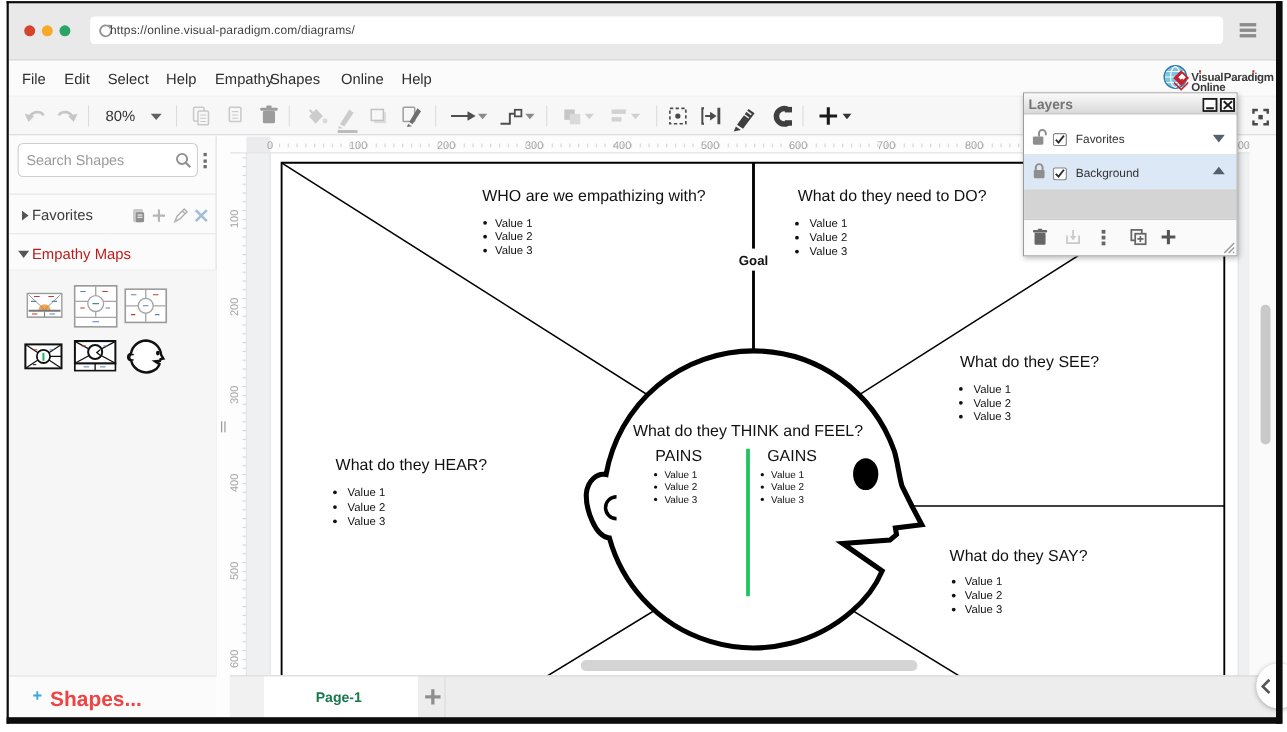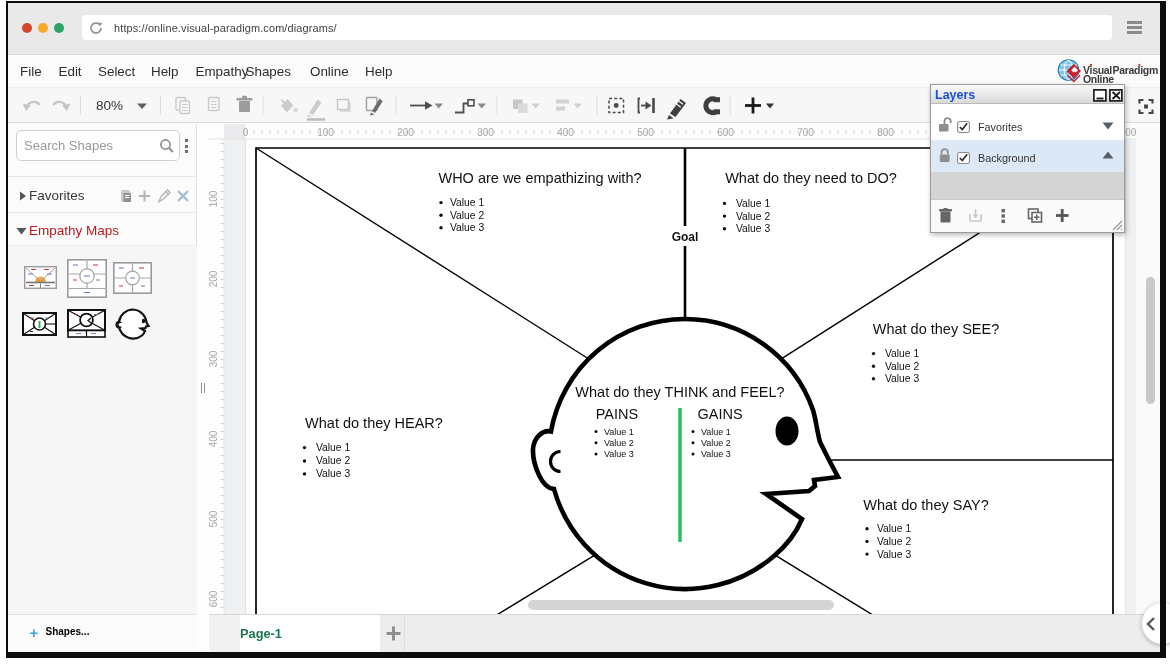--- a/index.html
+++ b/index.html
@@ -16,21 +16,21 @@
 
 <div class="ab" style="left:8px;top:3px;width:1152px;height:52px;background:#e9e9e9;border-bottom:1px solid #d5d8d6"></div>
 <div class="ab" style="left:22px;top:23px;width:10px;height:10px;border-radius:50%;background:#d5452b"></div>
 <div class="ab" style="left:38px;top:23px;width:10px;height:10px;border-radius:50%;background:#f7a928"></div>
 <div class="ab" style="left:54px;top:23px;width:10px;height:10px;border-radius:50%;background:#2ba467"></div>
 <div class="ab" style="left:82px;top:15px;width:1030px;height:25px;background:#fff;border-radius:4px"></div>
 <svg class="ab" style="left:89px;top:21px" width="14" height="14" viewBox="0 0 14 14">
  <path d="M12 7a5 5 0 1 1-1.8-3.8" fill="none" stroke="#949494" stroke-width="1.7"></path>
  <polygon points="9.2,1.2 13.4,2.2 10.6,5.6" fill="#949494"></polygon>
 </svg>
-<div class="ab" style="left:114px;top:22px;font-size:10.9px;color:#3f3f3f;letter-spacing:0.15px">https://online.visual-paradigm.com/diagrams/</div>
+<div class="ab" style="left:100px;top:22px;font-size:10.9px;color:#3f3f3f;letter-spacing:0.15px">https://online.visual-paradigm.com/diagrams/</div>
 <div class="ab" style="left:1127px;top:21px;width:15px;height:2.8px;background:#8b8b8b"></div>
 <div class="ab" style="left:1127px;top:26px;width:15px;height:2.8px;background:#8b8b8b"></div>
 <div class="ab" style="left:1127px;top:31px;width:15px;height:2.8px;background:#8b8b8b"></div>
 
 <div class="ab" style="left:8px;top:56px;width:1152px;height:32px;background:#fbfbfb;border-bottom:1px solid #efefef"></div>
 <div class="ab" style="left:8px;top:64px;width:992px;height:17px;font-size:13.4px;color:#2d2d2d">
  <span class="ab" style="left:12px">File</span>
  <span class="ab" style="left:50.5px">Edit</span>
  <span class="ab" style="left:90px">Select</span>
  <span class="ab" style="left:143px">Help</span>
@@ -263,21 +263,21 @@
  <path d="M20 2.5
   A14.5 14.5 0 0 0 6 14.5 C4.5 15 3.5 16 3.5 17.5 C3.5 19 4.6 20.3 6.1 20.6
   A14.5 14.5 0 0 0 29 28.5 C30.5 27 31.5 25.5 32 24 L28 21.5 L32.5 21 L33 19.5 L35.5 19 L33.5 15.5
   A14.5 14.5 0 0 0 20 2.5 Z" fill="#fff" stroke="#111" stroke-width="2.2"></path>
  <ellipse cx="30.5" cy="14" rx="1.7" ry="2.2" fill="#111"></ellipse>
  <path d="M8.5 15.5 a2.5 2.5 0 1 0 0 4.5" fill="none" stroke="#111" stroke-width="1.3"></path>
 </svg>
 
 <div class="ab" style="left:8px;top:614px;width:189px;height:38px;background:#fbfbfb;border-top:1px solid #e2e2e2"></div>
 <div class="ab" style="left:29.5px;top:624px;font-size:15px;color:#3ba7da;font-weight:bold">+</div>
-<div class="ab" style="left:45.5px;top:625.5px;font-size:10px;color:#000000;font-weight:bold">Shapes...</div>
+<div class="ab" style="left:45.5px;top:625.5px;font-size:19px;color:#ef4444;font-weight:bold">Shapes...</div>
 
 <div class="ab" style="left:198px;top:124px;width:11px;height:528px;background:#fdfdfd"></div>
 <div class="ab" style="left:200.5px;top:383px;width:1.6px;height:10px;background:#909090"></div>
 <div class="ab" style="left:203.7px;top:383px;width:1.6px;height:10px;background:#909090"></div>
 
 <svg class="ab" style="left:209px;top:124px" width="951" height="490" viewBox="209 124 951 490" font-family="Liberation Sans,sans-serif">
 <defs>
  <pattern id="tickx" x="5.6" y="0" width="8" height="15" patternUnits="userSpaceOnUse">
   <line x1="0.5" y1="10.5" x2="0.5" y2="14" stroke="#d2d2d7" stroke-width="1"></line>
  </pattern>
@@ -416,30 +416,30 @@
 <rect x="1146" y="277" width="9" height="127" rx="4.5" fill="#c9c9c9"></rect>
 <rect x="528" y="600" width="306" height="10" rx="5" fill="#d4d4d4"></rect>
 </svg>
 
 <div class="ab" style="left:209px;top:614px;width:951px;height:38px;background:#ededed;border-top:1px solid #d6d6d6"></div>
 <div class="ab" style="left:224.3px;top:627px;width:3.2px;height:3.2px;background:#8a8a8a"></div>
 <div class="ab" style="left:224.3px;top:632.5px;width:3.2px;height:3.2px;background:#8a8a8a"></div>
 <div class="ab" style="left:224.3px;top:638px;width:3.2px;height:3.2px;background:#8a8a8a"></div>
 <div class="ab" style="left:209px;top:615px;width:31px;height:37px;background:#f1f1f1"></div>
 <div class="ab" style="left:240px;top:615px;width:140px;height:37px;background:#fff"></div>
-<div class="ab" style="left:240px;top:626px;width:136px;height:16px;font-size:12.8px;font-weight:bold;color:#17784c;">Page-1</div>
+<div class="ab" style="left:240px;top:626px;width:136px;height:16px;font-size:12.8px;font-weight:bold;color:#17784c;text-align:center">Page-1</div>
 <svg class="ab" style="left:386px;top:626px" width="15" height="15" viewBox="0 0 15 15">
  <line x1="7.5" y1="0.5" x2="7.5" y2="14.5" stroke="#8f8f8f" stroke-width="3"></line>
  <line x1="0.5" y1="7.5" x2="14.5" y2="7.5" stroke="#8f8f8f" stroke-width="3"></line>
 </svg>
 <div class="ab" style="left:404px;top:615px;width:1px;height:37px;background:#dcdcdc"></div>
 
 <div class="ab" style="left:930px;top:84px;width:195px;height:149px;background:#fff;border:1px solid #9b9b9b;box-shadow:1px 2px 5px rgba(0,0,0,0.28);z-index:40">
  <div class="ab" style="left:0;top:0;width:193px;height:19px;background:linear-gradient(#fafafa,#d9d9d9);border-bottom:1px solid #bbb"></div>
- <div class="ab" style="left:4px;top:2.5px;font-size:12.5px;font-weight:bold;color:#1d4ed8">Layers</div>
+ <div class="ab" style="left:4px;top:2.5px;font-size:12.5px;font-weight:bold;color:#737373">Layers</div>
  <svg class="ab" style="left:162px;top:4px" width="30" height="13" viewBox="0 0 30 13">
   <rect x="0.9" y="0.9" width="12" height="11" fill="#fff" stroke="#1c1c1c" stroke-width="1.7"></rect>
   <line x1="3.5" y1="9.5" x2="10.5" y2="9.5" stroke="#1c1c1c" stroke-width="1.8"></line>
   <rect x="16.9" y="0.9" width="12" height="11" fill="#fff" stroke="#1c1c1c" stroke-width="1.7"></rect>
   <line x1="19.5" y1="3" x2="27" y2="10" stroke="#1c1c1c" stroke-width="1.8"></line>
   <line x1="27" y1="3" x2="19.5" y2="10" stroke="#1c1c1c" stroke-width="1.8"></line>
  </svg>
 
  <div class="ab" style="left:0;top:20px;width:193px;height:35px;background:#fff"></div>
  <svg class="ab" style="left:7px;top:32px" width="14" height="16" viewBox="0 0 14 16">

